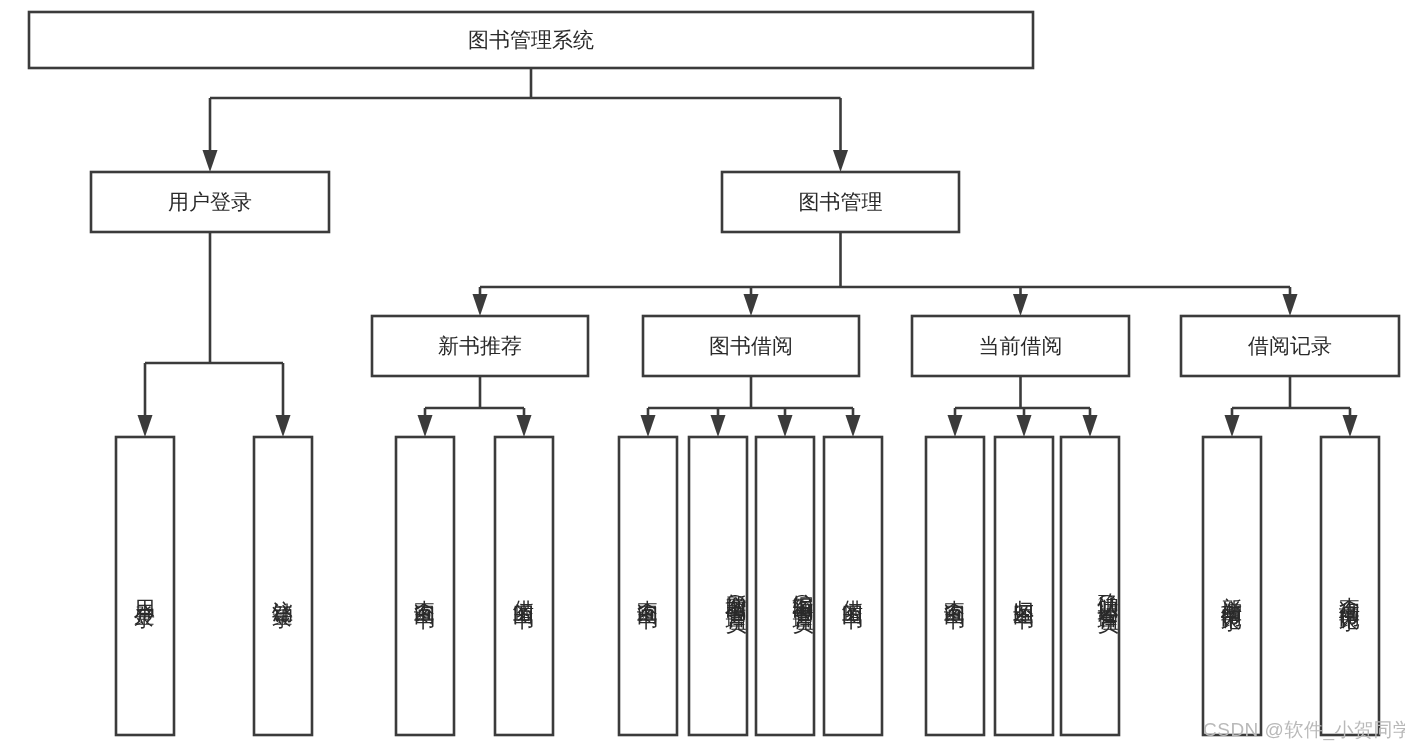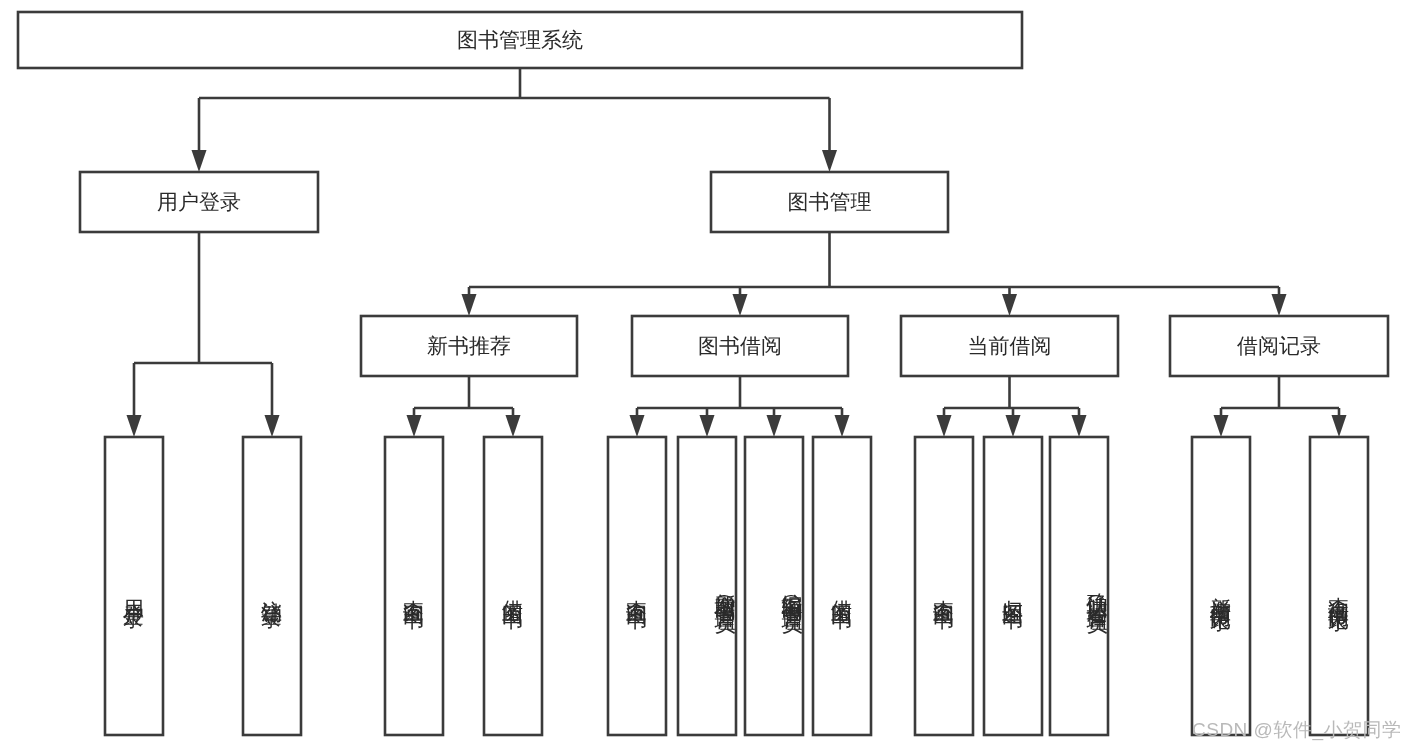--- a/index.html
+++ b/index.html
@@ -11,20 +11,21 @@
     width: 1405px;
     height: 747px;
     overflow: hidden;
     font-family: "Liberation Sans", "DejaVu Sans", sans-serif;
   }
   #diagram-root {
     position: relative;
     width: 1261px;
     height: 747px;
     background: #ffffff;
+    margin-left: 11px;
   }
   svg#diagram-svg {
     position: absolute;
     left: 0;
     top: 0;
     width: 1405px;
     height: 747px;
     display: block;
   }
   .node-box {

